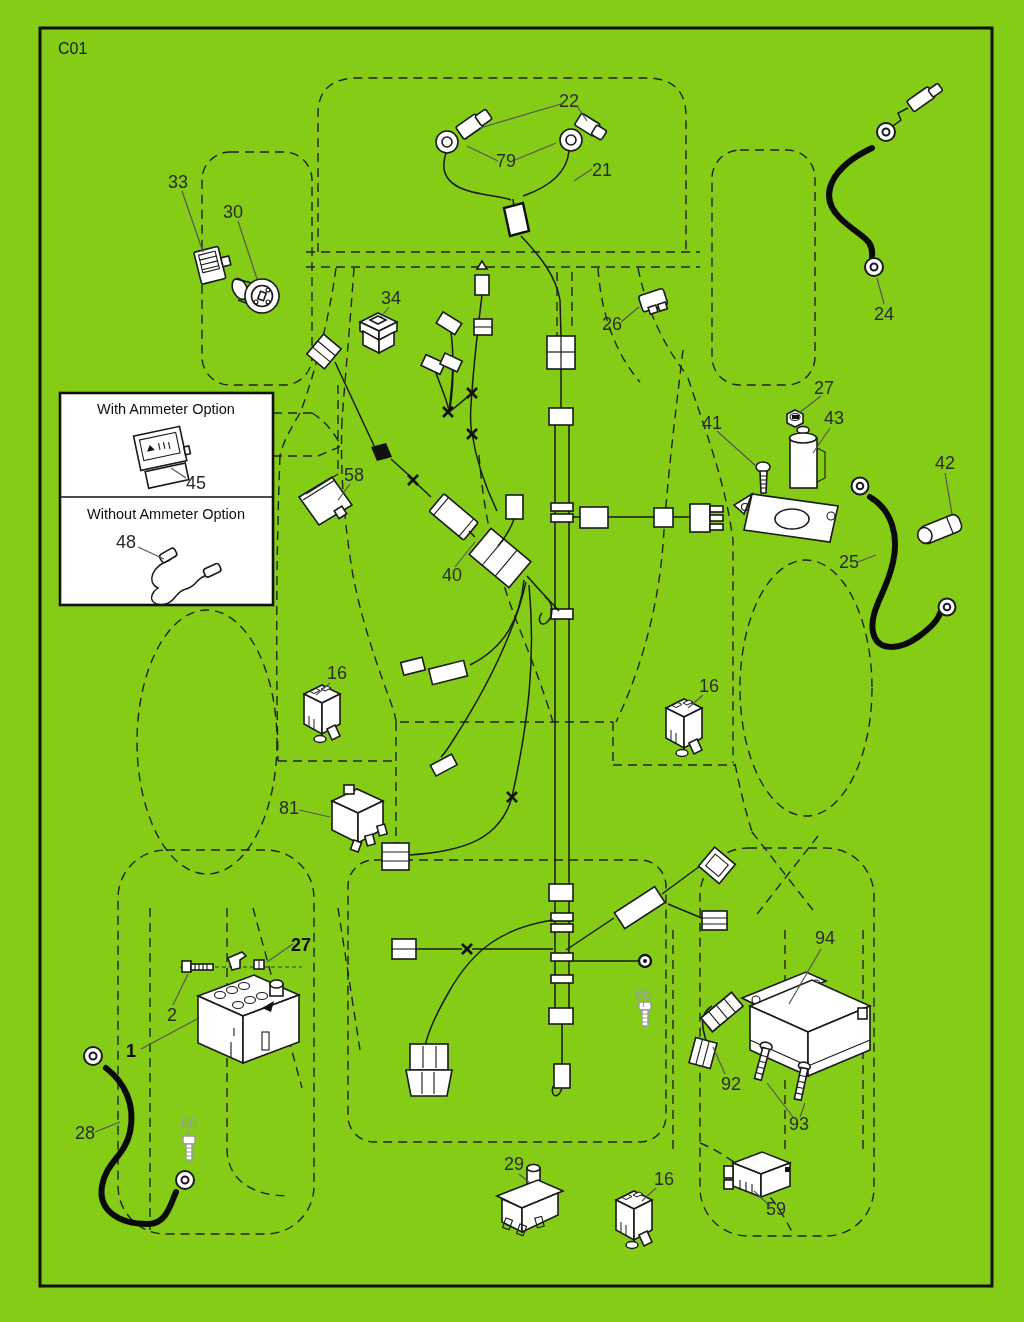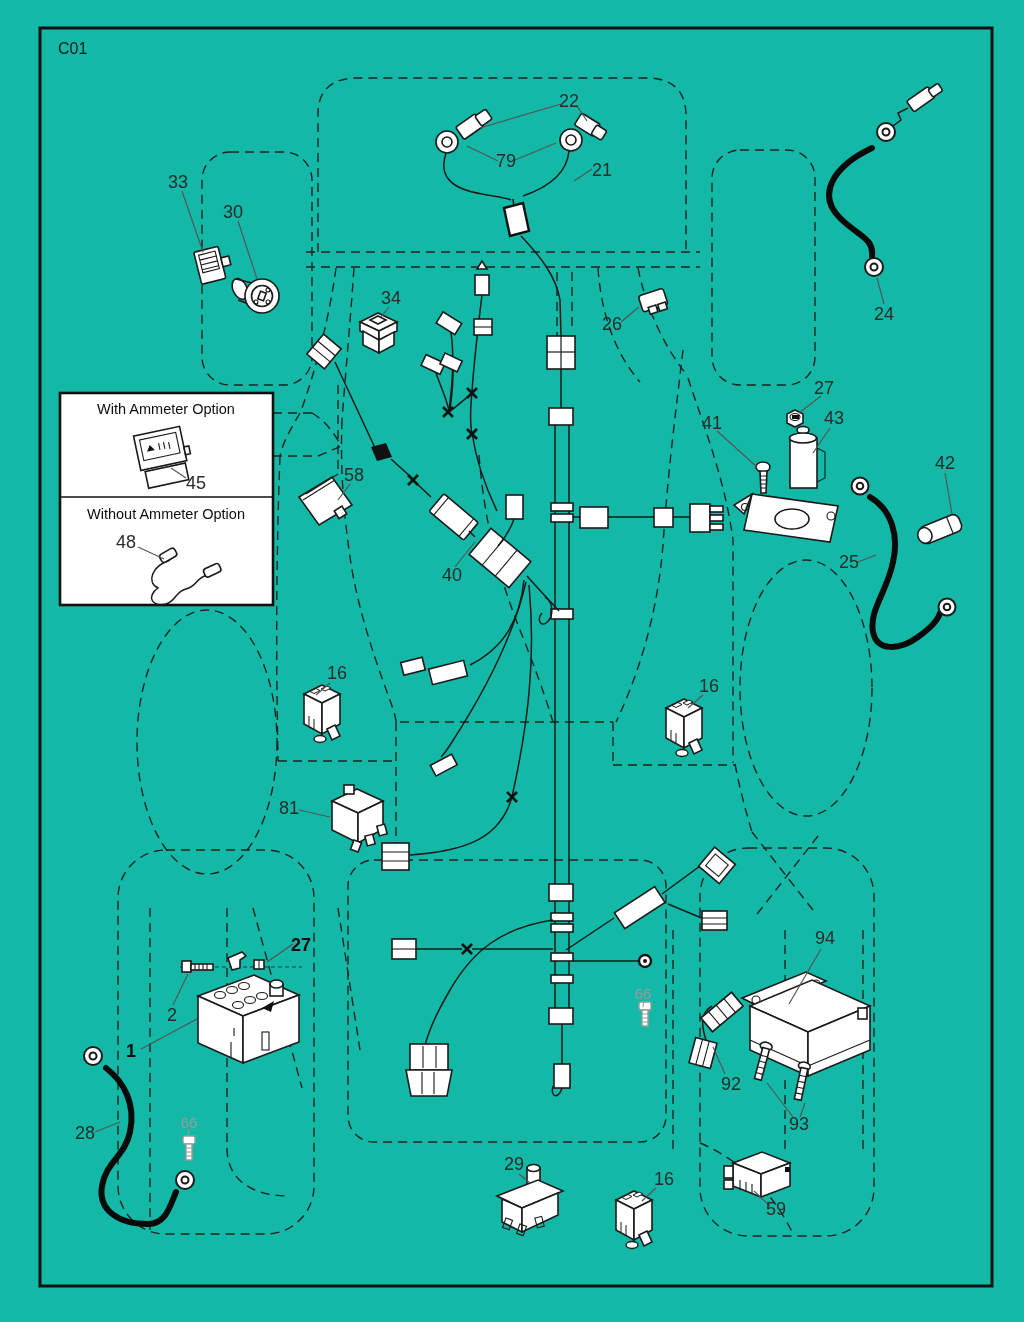--- a/index.html
+++ b/index.html
@@ -1,16 +1,16 @@
 <!DOCTYPE html>
 <html><head>
 <meta charset="utf-8">
 <style>
   html,body{margin:0;padding:0;background:#fff;}
-  .stage{position:relative;width:1024px;height:1322px;background:#14b8a6;
+  .stage{position:relative;width:1024px;height:1322px;background:#84cc16;
          font-family:"Liberation Sans",sans-serif;overflow:hidden;}
   svg{position:absolute;left:0;top:0;}
   .dash{fill:none;stroke:#222;stroke-width:1.4;stroke-dasharray:9 6;}
   .dashs{fill:none;stroke:#333;stroke-width:1;stroke-dasharray:4 3;}
   .wire{fill:none;stroke:#1a1a1a;stroke-width:1.5;}
   .part{fill:#fff;stroke:#1a1a1a;stroke-width:1.6;}
   .partthin{fill:none;stroke:#1a1a1a;stroke-width:1.1;}
   .cable{fill:none;stroke:#0a0a0a;stroke-width:6;stroke-linecap:round;}
   .ring{fill:#fff;stroke:#1a1a1a;stroke-width:2;}
   .lead{fill:none;stroke:#555;stroke-width:1.2;}

